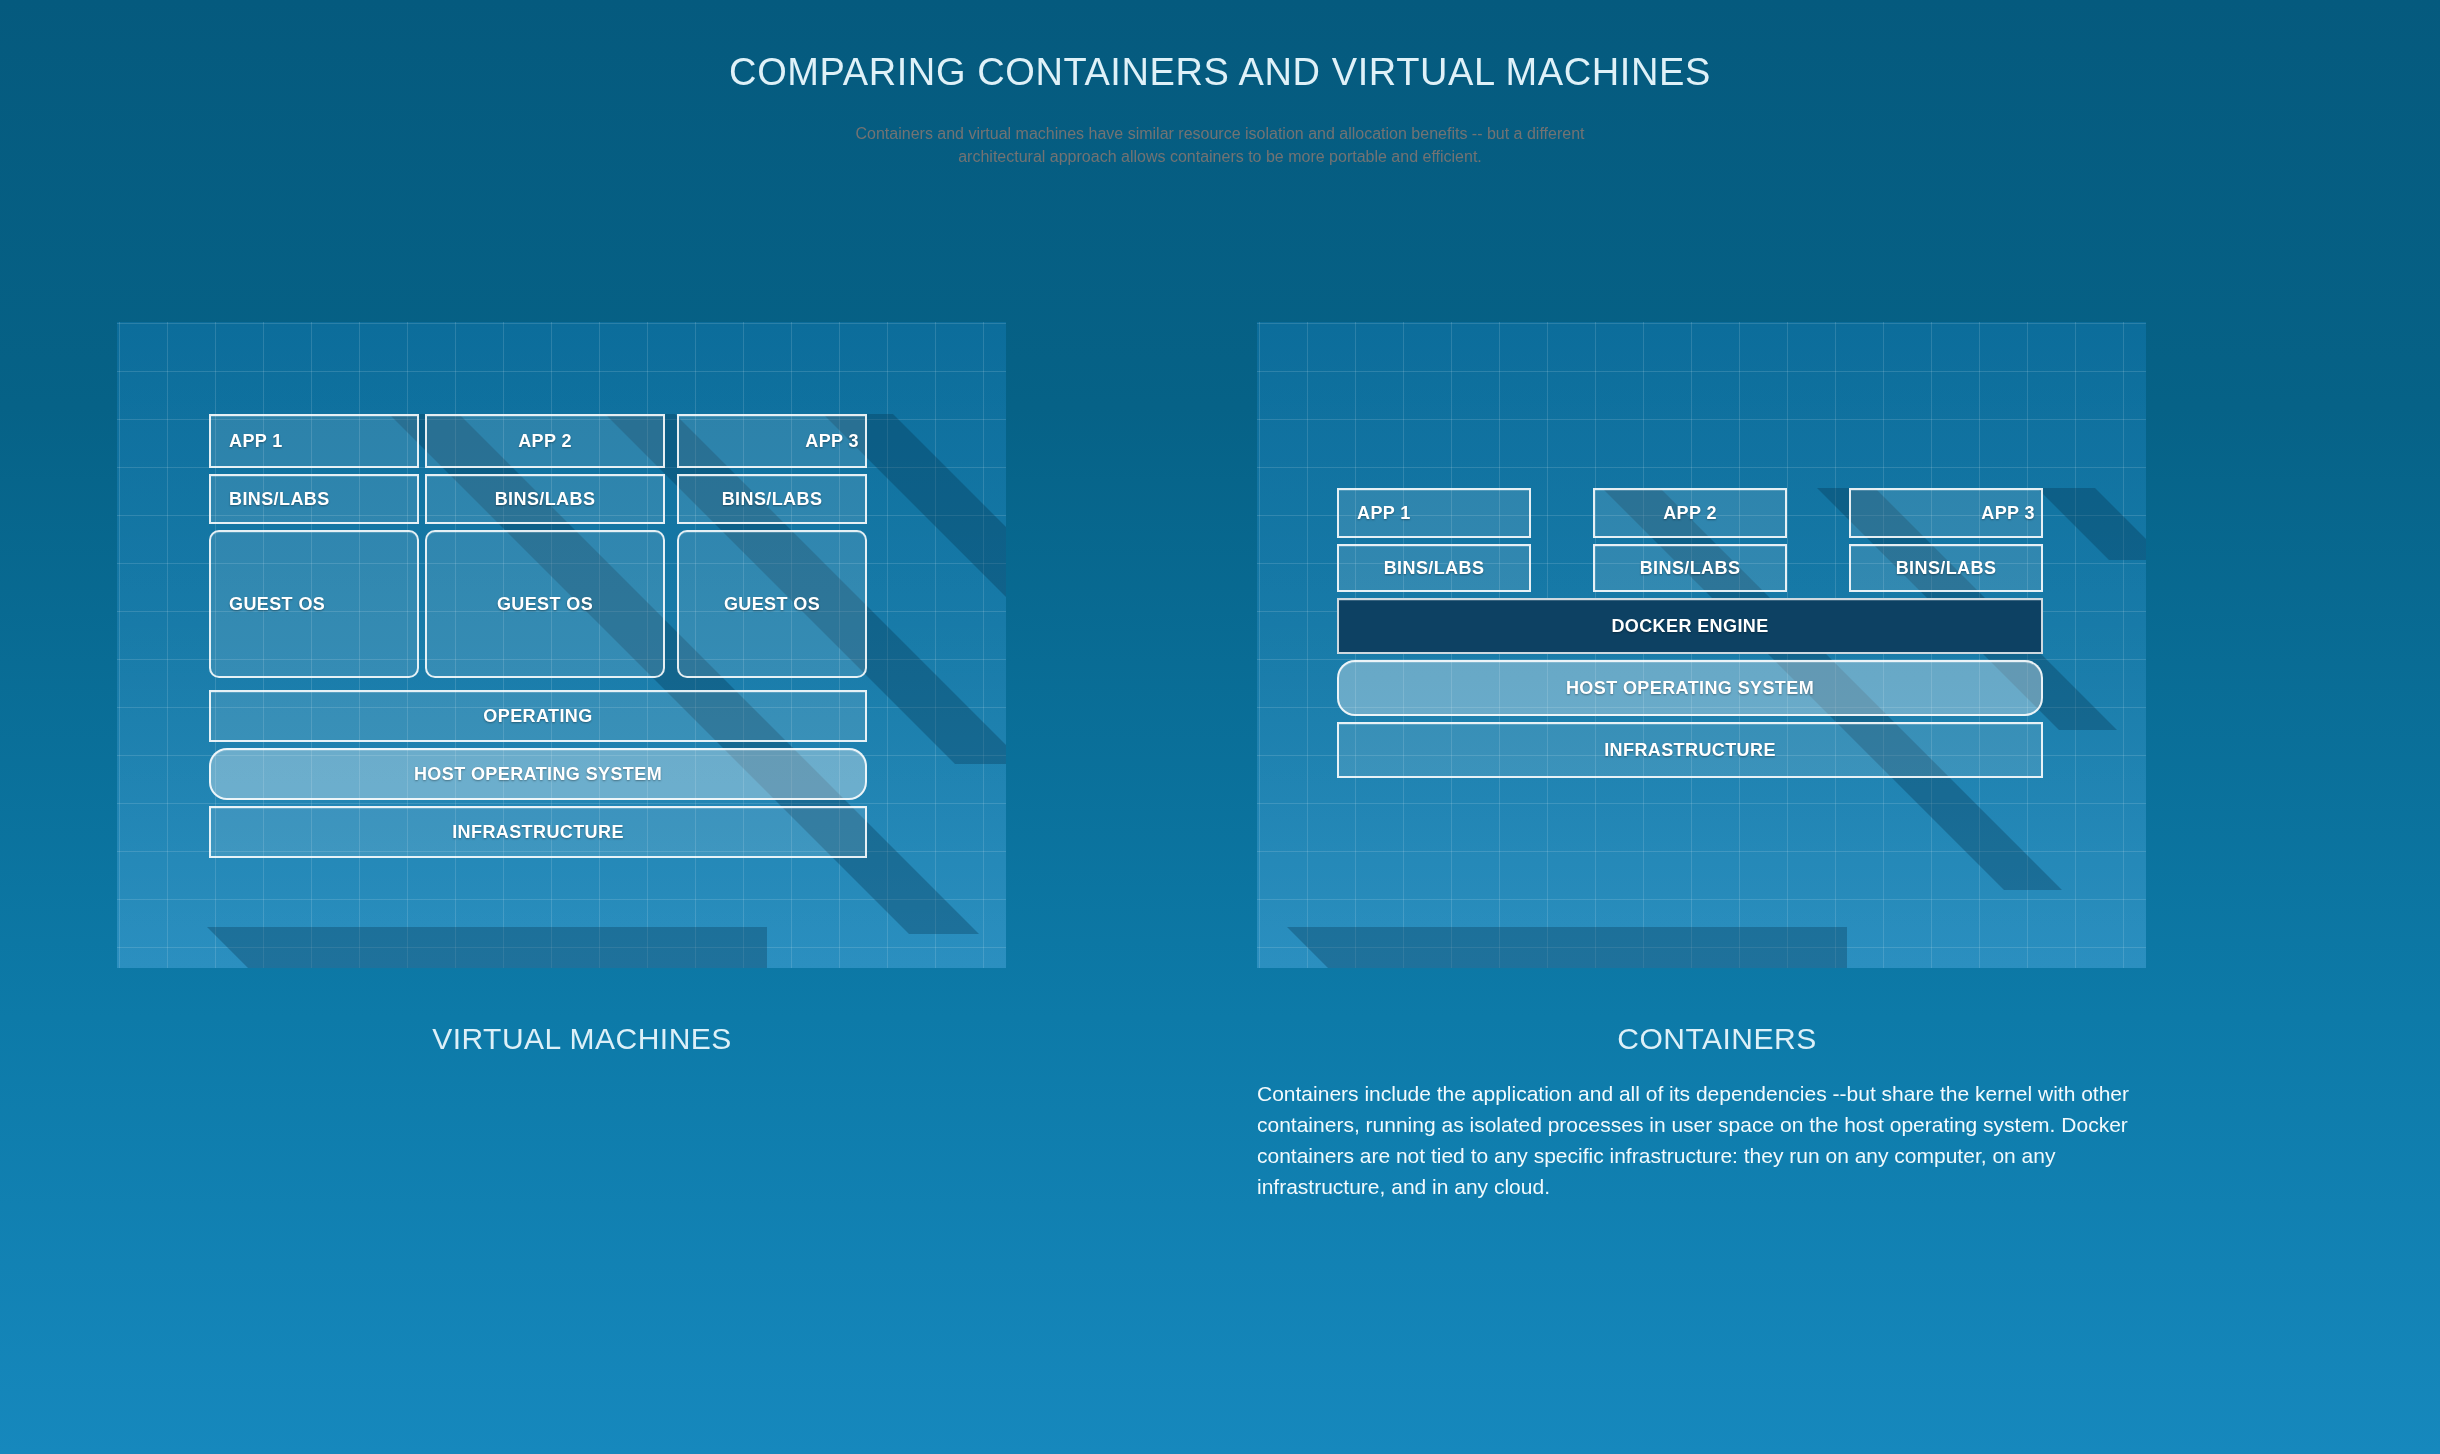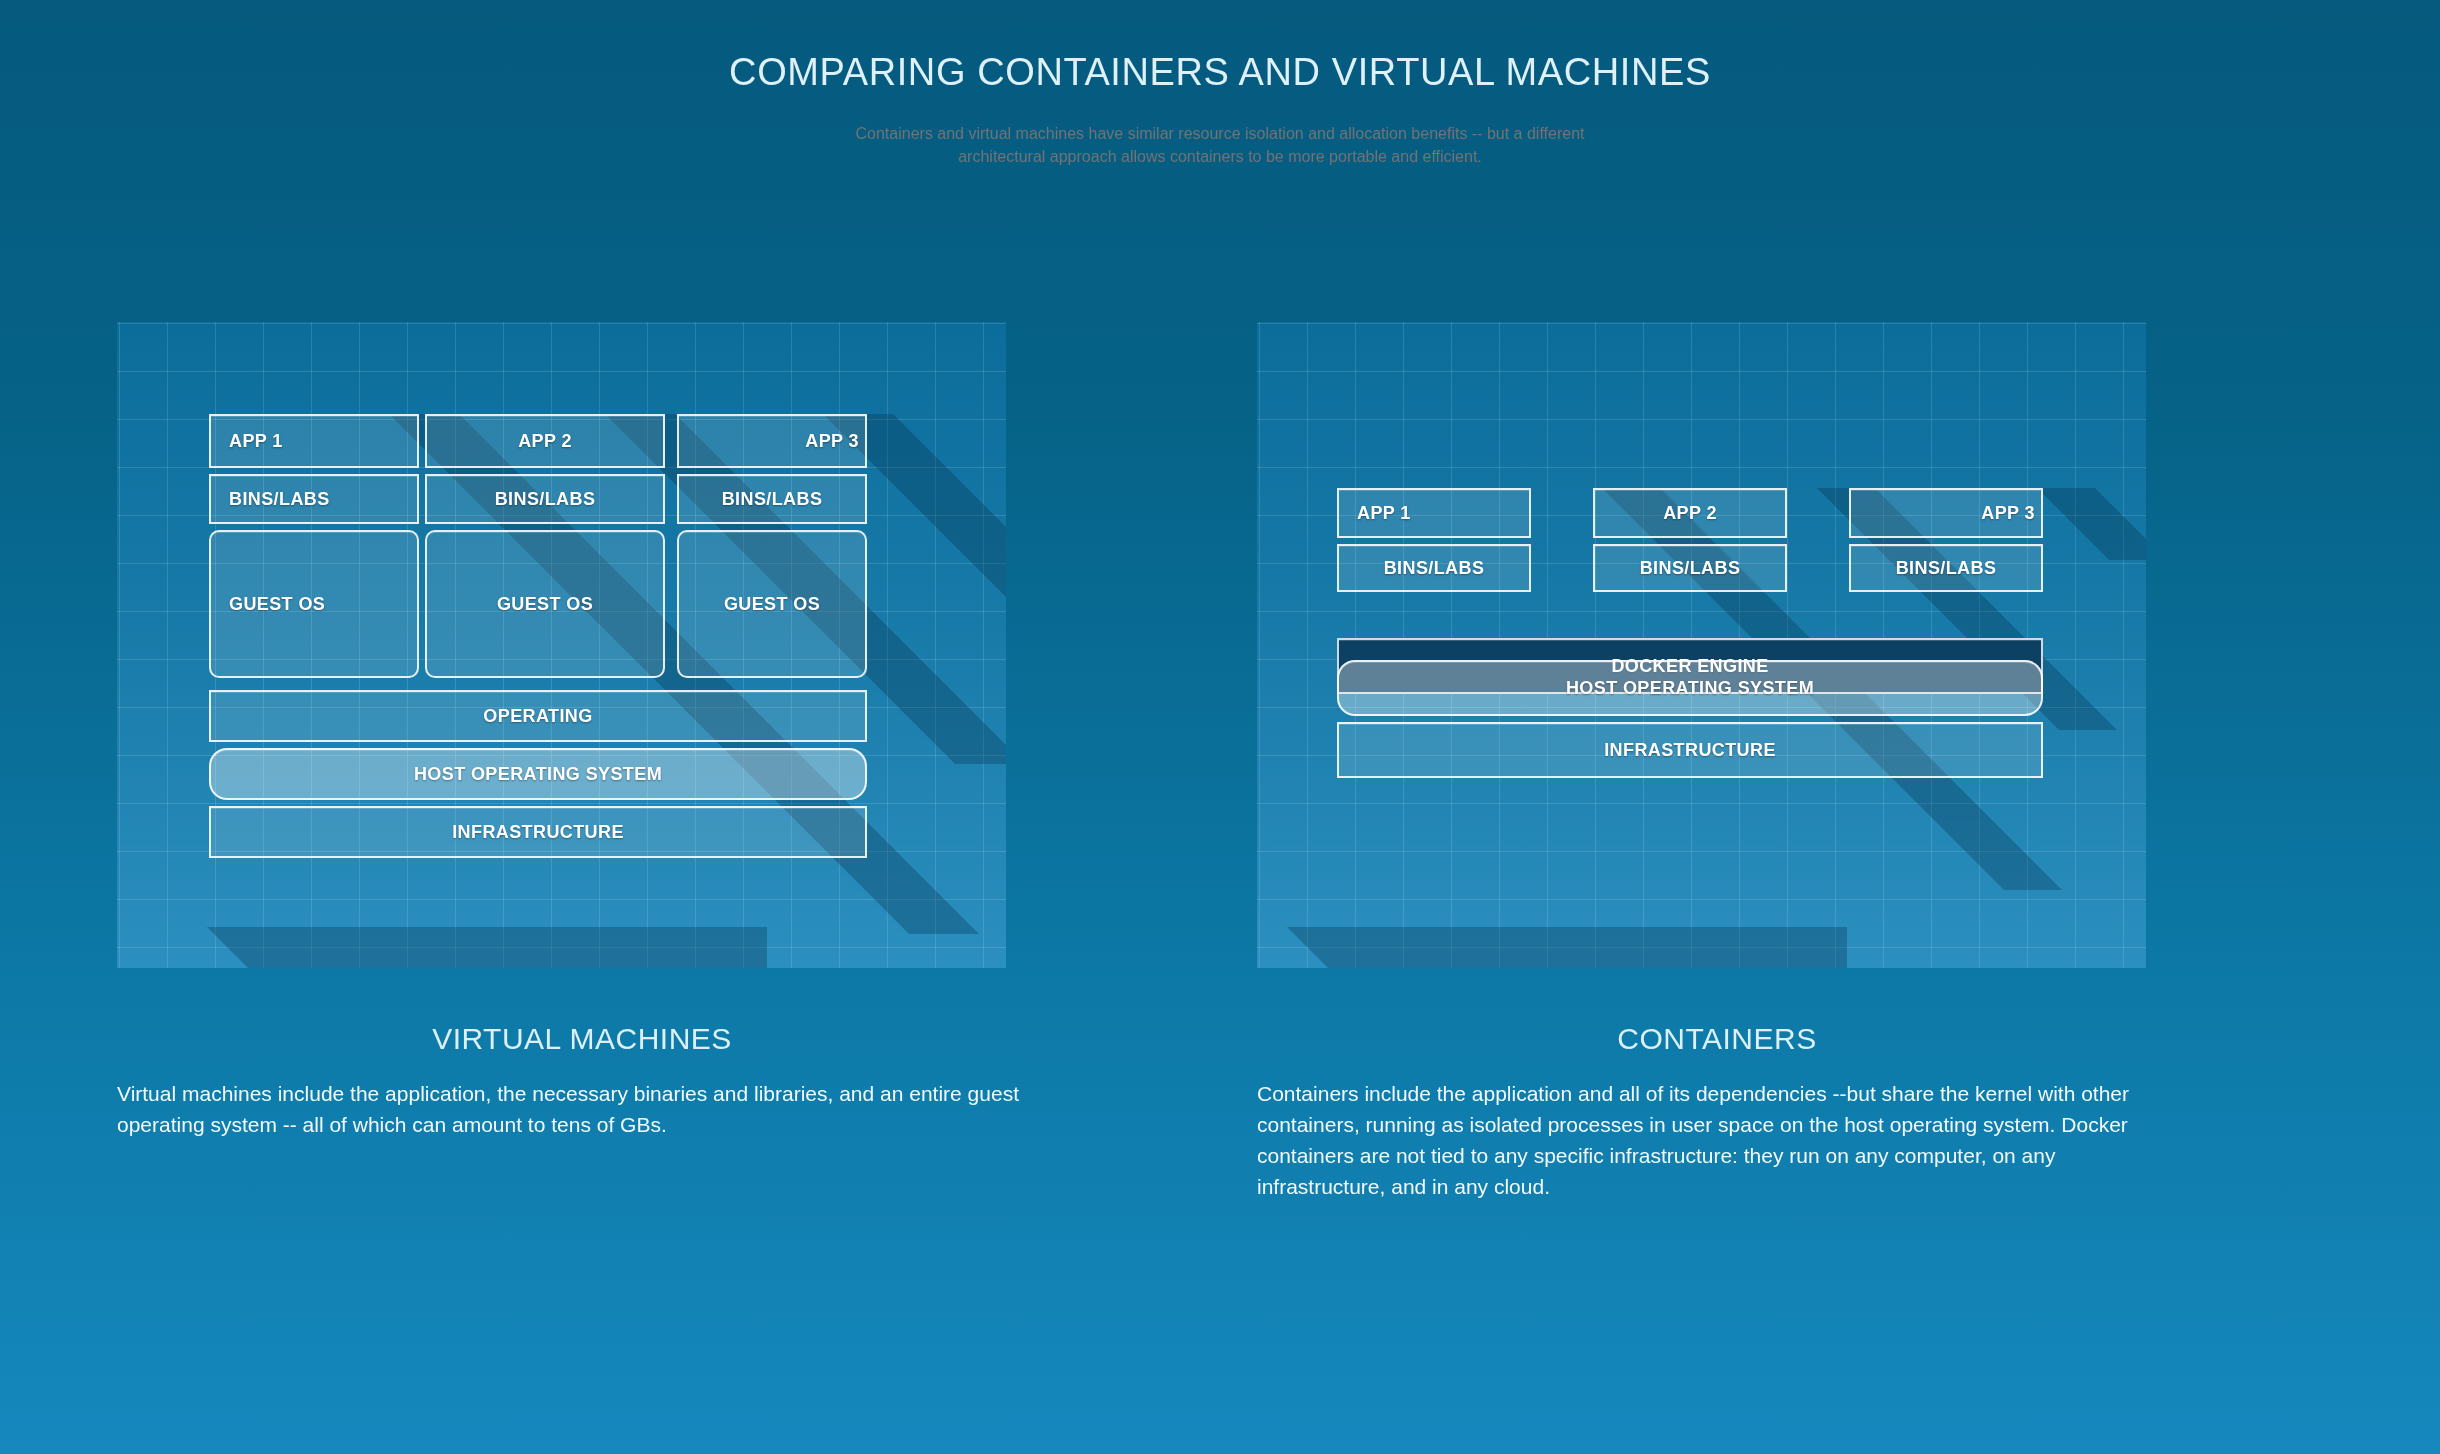--- a/index.html
+++ b/index.html
@@ -100,21 +100,20 @@
   .box.align-center { justify-content: center; }
   .box.align-right  { justify-content: flex-end; padding-right: 6px; }
 
   .box.light {
     background: rgba(255,255,255,0.34);
     border-radius: 18px;
   }
   .box.dark {
     background: #0d4163;
     border-color: rgba(255,255,255,0.80);
-    margin-top: 40px;
   }
   .box.tall { align-items: center; border-radius: 10px; }
 
   
   .lshadow {
     position: absolute;
     background: rgba(3,48,74,0.30);
     transform-origin: top left;
     pointer-events: none;
   }
@@ -205,21 +204,20 @@
         </div>
         <div class="box align-center" style="left:92px; top:484px; width:658px; height:52px;">
           <span>INFRASTRUCTURE</span>
         </div>
 
       </div>
     </div>
 
     <div class="caption">
       <h2 class="caption-title">VIRTUAL MACHINES</h2>
-      <p class="caption-body">Virtual machines include the application, the necessary binaries and libraries, and an entire guest operating system -- all of which can amount to tens of GBs.</p>
     </div>
   </div>
 
   <div class="column col-right">
 
     <div class="panel">
       <div class="grid"></div>
       <div class="stack">
 
         <div class="lshadow" style="left:345px; top:166px; width:460px; height:430px; clip-path: polygon(0 0, 58px 0, 460px 402px, 402px 402px);"></div>

